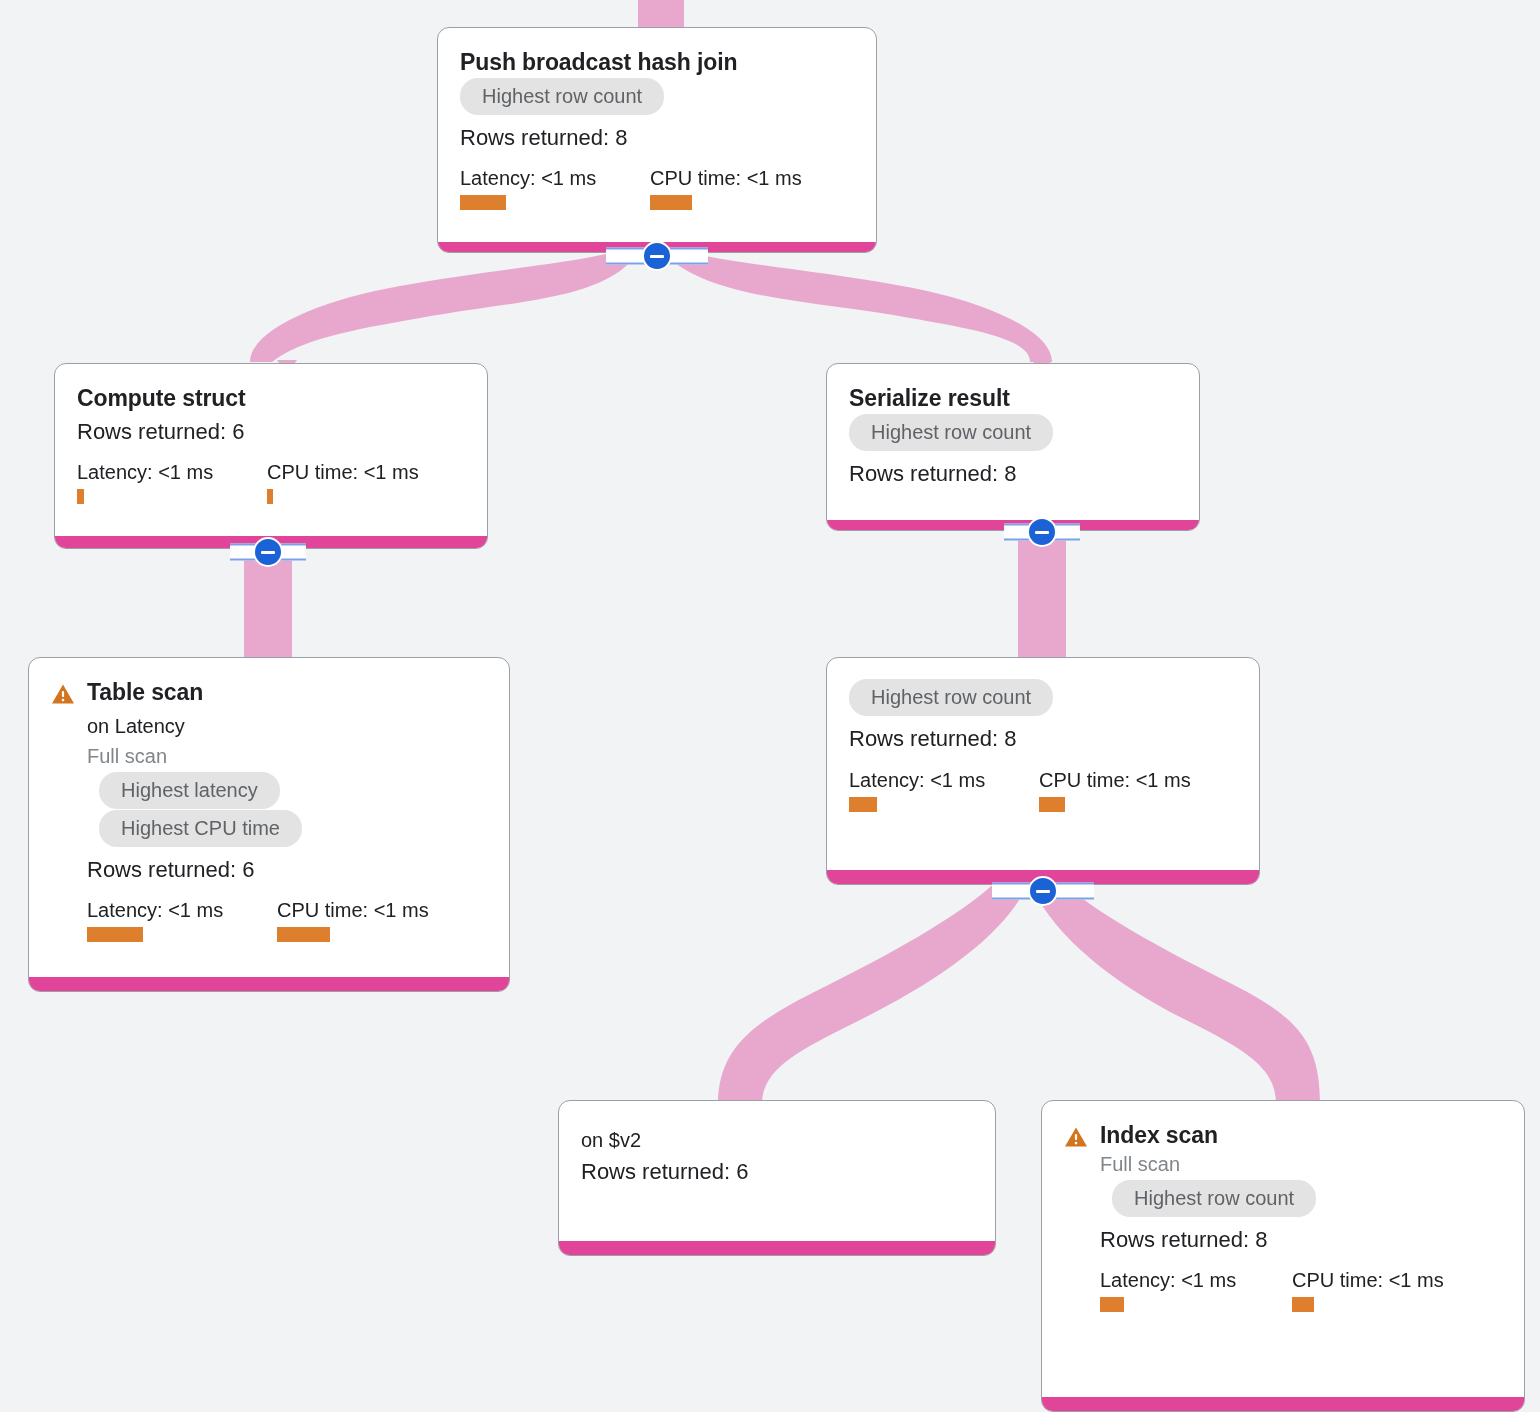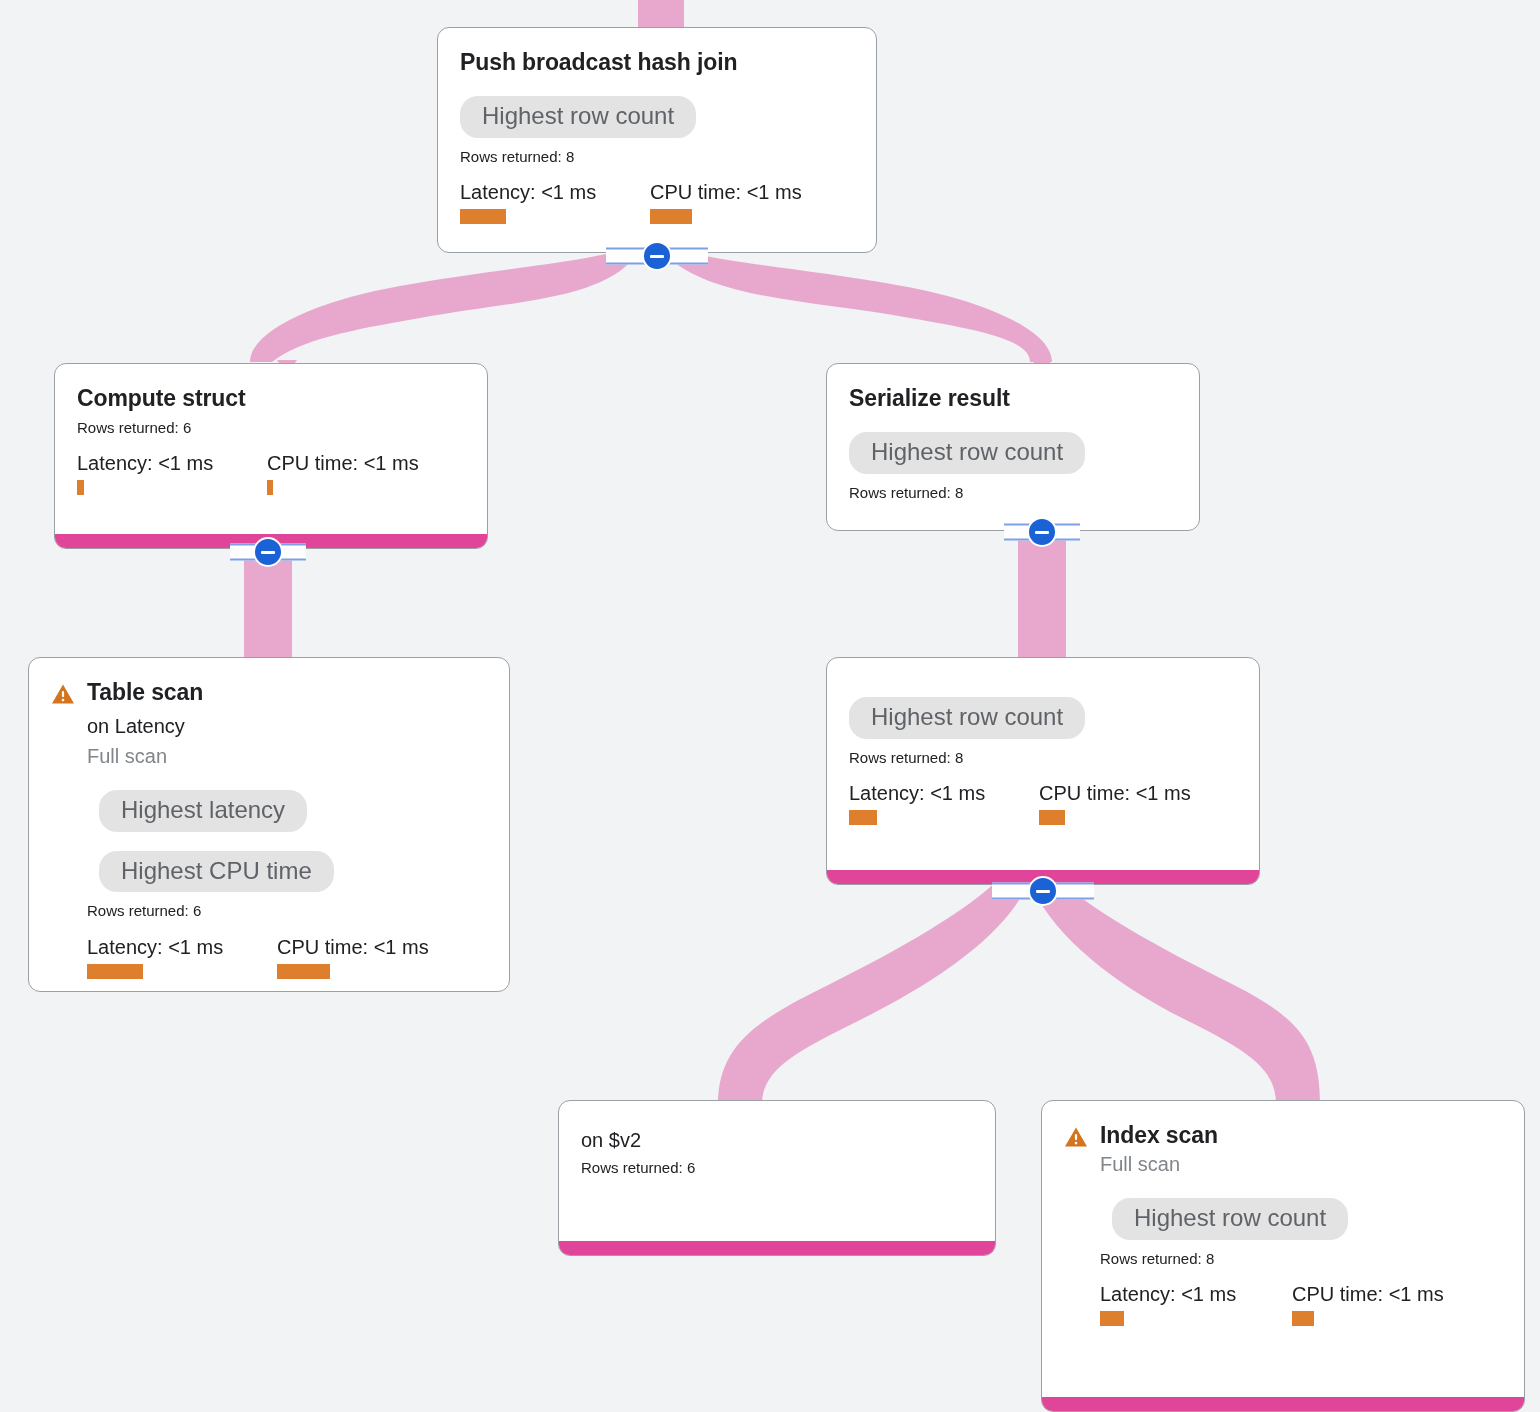--- a/index.html
+++ b/index.html
@@ -78,31 +78,31 @@
   }
   .node-scantype {
     font-size: 20px;
     color: #80868b;
     line-height: 1.45;
   }
   .chip {
     display: inline-block;
     background: #e3e3e3;
     color: #5f6368;
-    font-size: 24px;
+    font-size: 20px;
     border-radius: 18px;
     padding: 6px 22px 7px 22px;
-    margin-top: 19px;
+    margin-top: 1px;
     line-height: 1.2;
   }
   .chip-indent {
     margin-left: 12px;
   }
   .rows-line {
-    font-size: 15px;
+    font-size: 22px;
     color: #202124;
     margin-top: 9px;
     line-height: 1.3;
   }
   .metrics {
     display: flex;
     margin-top: 15px;
   }
   .metric {
     display: flex;

